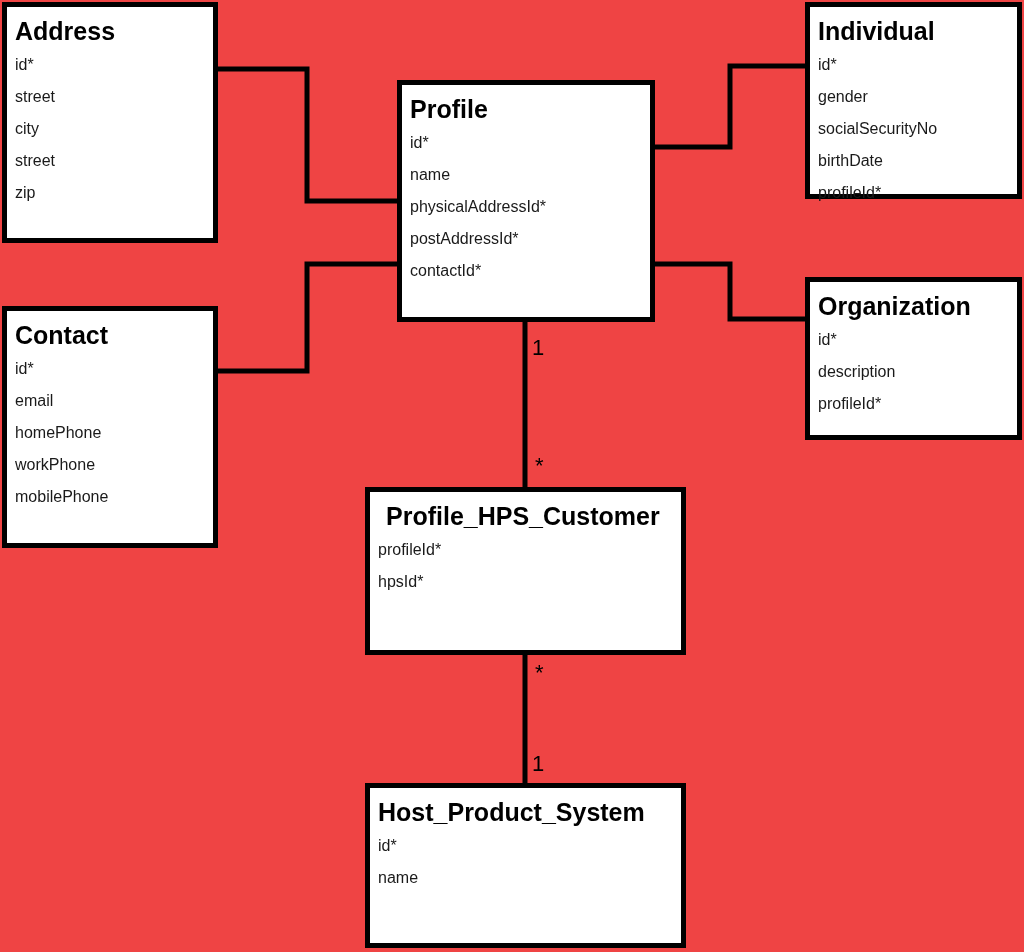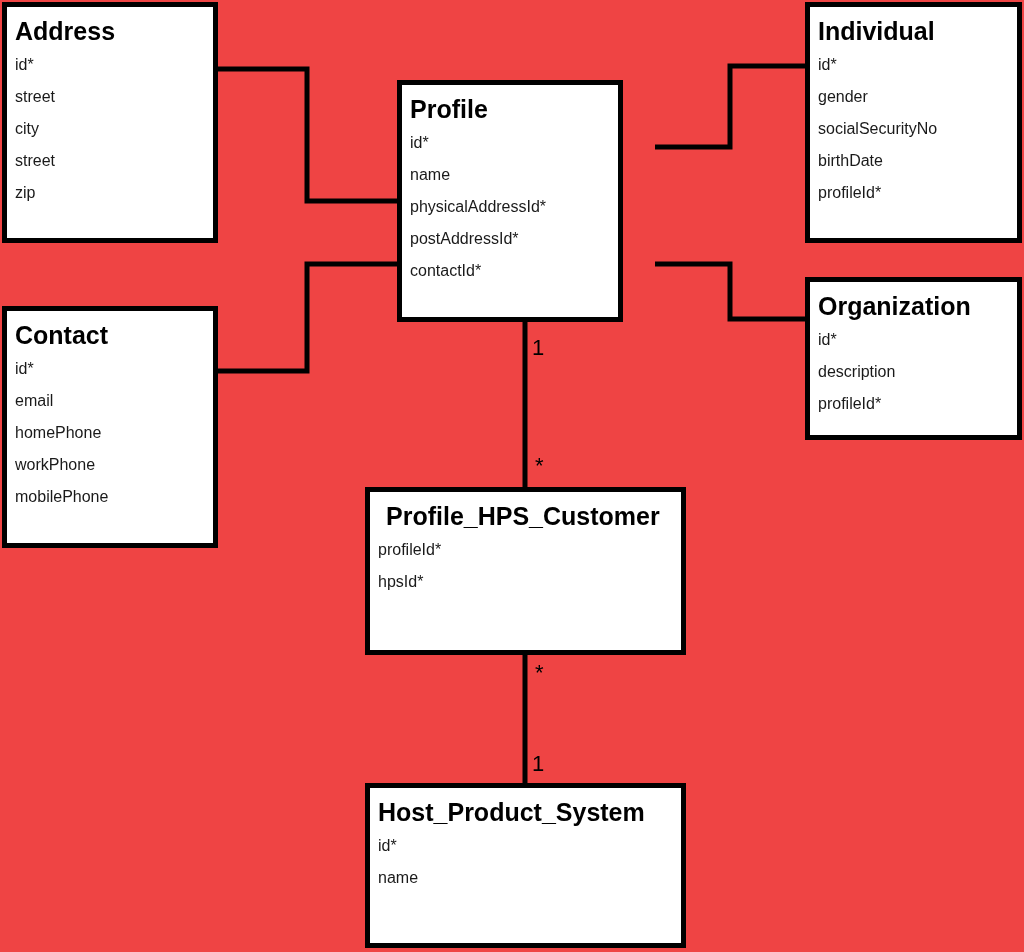--- a/index.html
+++ b/index.html
@@ -77,31 +77,31 @@
       <div class="entity" style="left: 2px; top: 2px; width: 216px; height: 241px;">
         <div class="entity-title" style="left: 8px; top: 8px;">Address</div>
         <div class="entity-attrs" style="left: 8px; top: 42px;">
           <span class="attr">id*</span>
           <span class="attr">street</span>
           <span class="attr">city</span>
           <span class="attr">street</span>
           <span class="attr">zip</span>
         </div>
       </div>
-      <div class="entity" style="left: 397px; top: 80px; width: 226px; height: 242px;">
+      <div class="entity" style="left: 397px; top: 80px; width: 258px; height: 242px;">
         <div class="entity-title" style="left: 8px; top: 8px;">Profile</div>
         <div class="entity-attrs" style="left: 8px; top: 42px;">
           <span class="attr">id*</span>
           <span class="attr">name</span>
           <span class="attr">physicalAddressId*</span>
           <span class="attr">postAddressId*</span>
           <span class="attr">contactId*</span>
         </div>
       </div>
-      <div class="entity" style="left: 805px; top: 2px; width: 217px; height: 241px;">
+      <div class="entity" style="left: 805px; top: 2px; width: 217px; height: 197px;">
         <div class="entity-title" style="left: 8px; top: 8px;">Individual</div>
         <div class="entity-attrs" style="left: 8px; top: 42px;">
           <span class="attr">id*</span>
           <span class="attr">gender</span>
           <span class="attr">socialSecurityNo</span>
           <span class="attr">birthDate</span>
           <span class="attr">profileId*</span>
         </div>
       </div>
       <div class="entity" style="left: 2px; top: 306px; width: 216px; height: 242px;">

